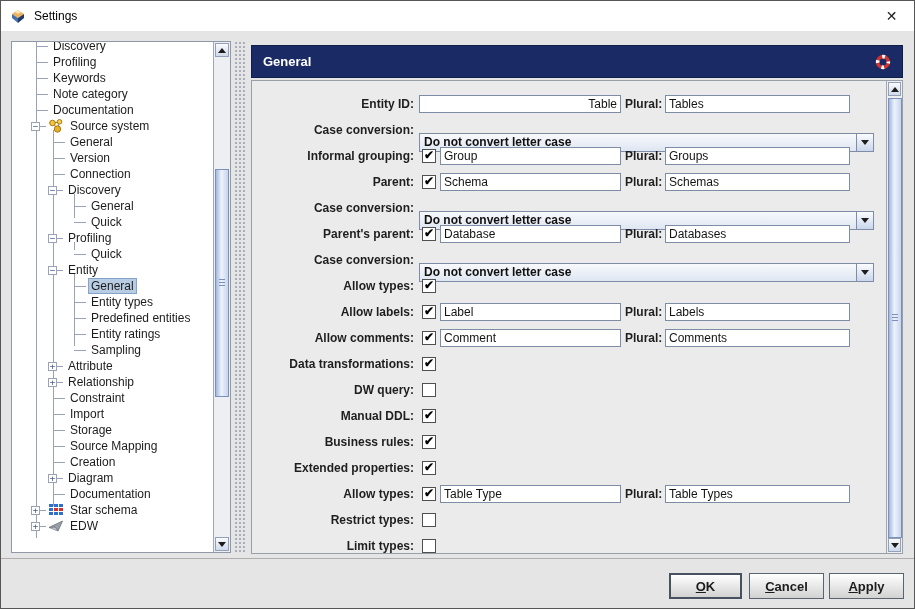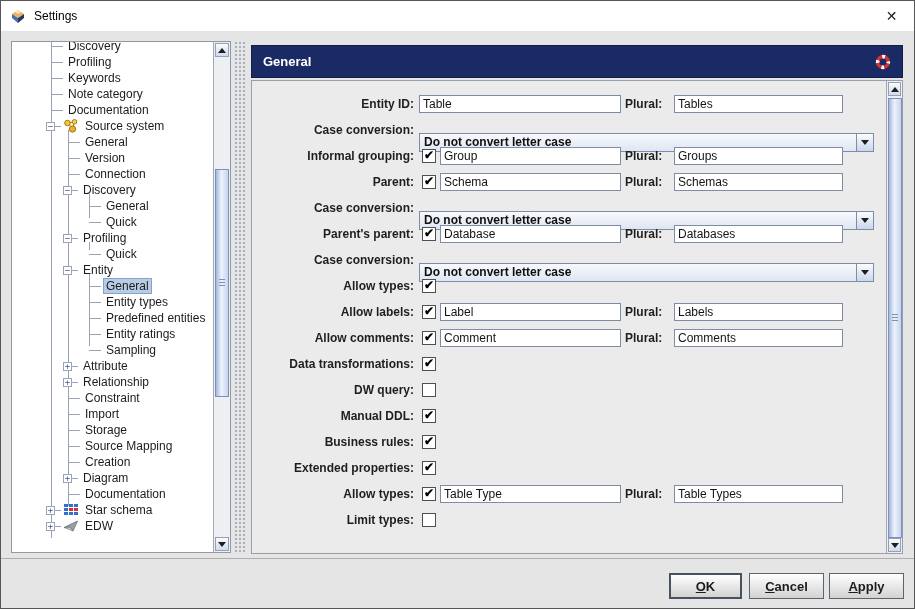--- a/index.html
+++ b/index.html
@@ -8,21 +8,21 @@
   
   .titlebar{position:absolute;left:0;top:0;right:0;height:31px;background:#ffffff;display:flex;
             align-items:center;padding-left:9px;box-sizing:border-box;border-bottom:1px solid #e4e4e4;}
   .app-icon{width:16px;height:16px;margin-right:8px;flex:none;}
   .title-text{font-size:12px;color:#000;}
   .close-btn{position:absolute;right:0;top:0;width:45px;height:30px;display:flex;align-items:center;
              justify-content:center;font-size:14px;color:#222;cursor:default;}
   
   .tree-panel{position:absolute;left:10px;top:40px;width:220px;height:512px;background:#fff;
               border:1px solid #8f98a5;box-sizing:border-box;}
-  .tree-view{position:absolute;left:0;top:0;right:17px;bottom:0;overflow:hidden;padding-left:15px;}
+  .tree-view{position:absolute;left:0;top:0;right:17px;bottom:0;overflow:hidden;}
   .tree-content{margin-top:-4px;position:relative;}
   .tree-row{height:16px;display:flex;align-items:center;font-size:12px;color:#1c1c1c;white-space:nowrap;position:relative;}
   .lvl1{padding-left:19px;} .lvl2{padding-left:36px;} .lvl3{padding-left:57px;}
   .expander{width:9px;height:9px;box-sizing:border-box;border:1px solid #9aa2b8;background:#fff;flex:none;
             display:flex;align-items:center;justify-content:center;font:9px/7px "DejaVu Sans Mono",monospace;color:#44598c;z-index:1;}
   .edash{width:6px;height:1px;background:#9aa2b8;flex:none;margin-right:2px;}
   .dash{width:12px;height:1px;background:#9aa2b8;flex:none;margin-left:5px;margin-right:2px;}
   .tree-icon{width:16px;height:16px;flex:none;margin-right:3px;}
   .tlabel{padding:0 2px;border:1px solid transparent;}
   .tlabel.sel{background:#b8cde4;border:1px solid #82a3cc;}
@@ -51,21 +51,21 @@
   .form-panel{position:absolute;left:250px;top:79px;width:652px;height:474px;background:#ebebeb;
               border:1px solid #999fa9;box-sizing:border-box;}
   .form-view{position:absolute;left:0;top:0;right:16px;bottom:0;overflow:hidden;padding:14px 0 0 8px;box-sizing:border-box;}
   .form-sb{position:absolute;right:0;top:0;bottom:0;width:16px;background:#edeff3;border-left:1px solid #a2a8b2;box-sizing:border-box;}
   .form-row{display:flex;align-items:center;height:18px;margin-bottom:8px;}
   .flabel{width:154px;text-align:right;font-weight:bold;font-size:12px;color:#1e1e1e;flex:none;white-space:nowrap;}
   .cb{width:14px;height:14px;box-sizing:border-box;background:#fff;border:1px solid #4f4f4f;margin-left:8px;flex:none;
       font-size:12px;line-height:11px;font-weight:bold;text-align:center;color:#000;overflow:visible;}
   .tf{height:18px;border:1px solid #7e8ca6;background:#fff;font:12px "Liberation Sans",sans-serif;
       padding:0 3px;box-sizing:border-box;color:#141414;}
-  .tf.short{width:181px;margin-left:4px;} .tf.long{width:202px;margin-left:5px;} .tf.plural{width:169px;margin-left:12px;}
+  .tf.short{width:181px;margin-left:4px;} .tf.long{width:202px;margin-left:5px;text-align:right;} .tf.plural{width:185px;margin-left:3px;}
   .plabel{font-weight:bold;font-size:12px;margin-left:4px;width:37px;flex:none;color:#1e1e1e;}
   .combo{width:455px;height:19px;margin-left:5px;border:1px solid #7e8ca6;box-sizing:border-box;
          background:linear-gradient(180deg,#f7f9fc,#dfe6f2);display:flex;align-items:center;margin-top:24px;}
   .combo-val{flex:1;font-weight:bold;font-size:12px;padding-left:4px;color:#101010;white-space:nowrap;overflow:hidden;}
   .combo-btn{width:17px;height:17px;border-left:1px solid #7e8ca6;box-sizing:border-box;flex:none;
              background:linear-gradient(180deg,#fbfcfe,#c9d6ec);display:flex;align-items:center;justify-content:center;}
   
   .separator{position:absolute;left:0;right:0;top:557px;height:1px;background:#aeaeae;}
   .btn{position:absolute;top:572px;height:26px;box-sizing:border-box;display:flex;align-items:center;justify-content:center;
        background:linear-gradient(180deg,#ffffff,#d2d2d2);border:1px solid #5a646e;font-weight:bold;font-size:13px;color:#1c1c1c;}
@@ -377,20 +377,24 @@
           <span class="cb checked">✔</span>
         </div>
         <div class="form-row">
           <span class="flabel">Allow types:</span>
           <span class="cb checked">✔</span>
           <input class="tf short" type="text" value="Table Type" style="">
           <span class="plabel">Plural:</span>
           <input class="tf plural" type="text" value="Table Types" style="">
         </div>
         <div class="form-row">
+          <span class="flabel">Restrict types:</span>
+          <span class="cb"></span>
+        </div>
+        <div class="form-row">
           <span class="flabel">Limit types:</span>
           <span class="cb"></span>
         </div>
       </div>
     <div class="form-sb">
       <div class="sb-btn up">
           <span class="tri-up"></span>
         </div>
       <div class="sb-thumb" style="top:17px;height:440px;"></div>
       <div class="sb-btn down">

